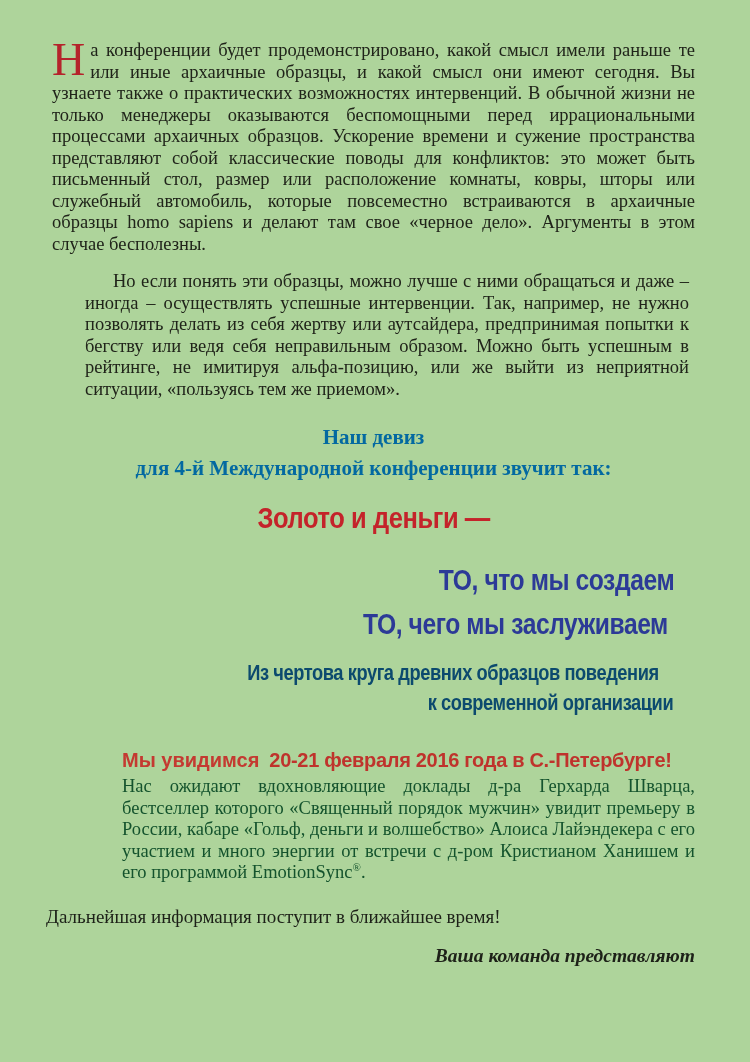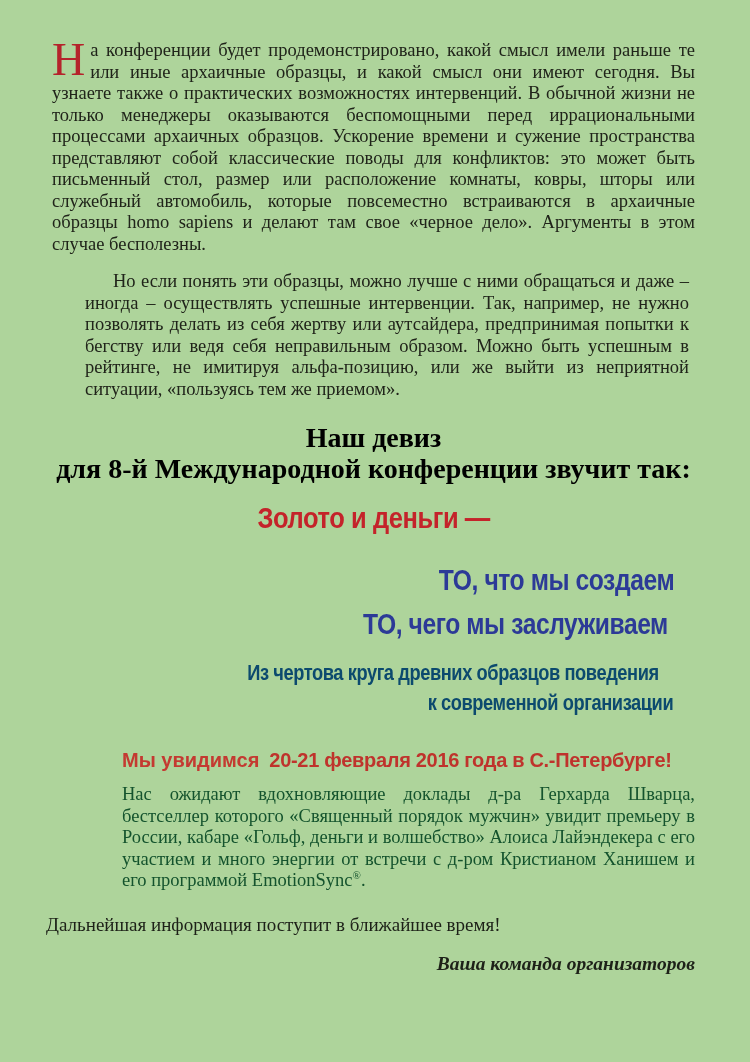--- a/index.html
+++ b/index.html
@@ -34,23 +34,23 @@
   }
   .para2{
     margin:16px 6px 0 33px;
     text-indent:28px;
   }
   
   .motto{
     margin-top:22px;
     text-align:center;
     font-weight:bold;
-    font-size:28px;
+    font-size:21px;
     line-height:31px;
-    color:#000000;
+    color:#0369a1;
   }
   
   .cond{
     display:inline-block;
     transform:scaleX(0.85);
     transform-origin:50% 50%;
     font-family:"Liberation Sans", sans-serif;
     font-weight:bold;
     letter-spacing:-0.5px;
     white-space:nowrap;
@@ -71,21 +71,21 @@
   }
   .slogan-red{
     margin-top:12px;
     text-align:right;
     font-size:21.5px;
     line-height:30px;
     color:#0c4a6e;
   }
   
   .announce-head{
-    margin:30px 0 12px 70px;
+    margin:30px 0 4px 70px;
     font-family:"Liberation Sans", sans-serif;
     font-weight:bold;
     font-size:20px;
     line-height:24px;
     color:#c43a31;
     white-space:nowrap;
   }
   .announce-head .date-part{
     letter-spacing:-0.3px;
     margin-left:10px;
@@ -122,21 +122,21 @@
 <body>
 
 <div class="page">
 
   <p class="body-text"><span class="dropcap">Н</span><span>а конференции будет продемонстрировано, какой смысл имели раньше те или иные архаичные образцы, и какой смысл они имеют сегодня. Вы узнаете также о практических возможностях интервенций. В обычной жизни не только менеджеры оказываются беспомощными перед иррациональными процессами архаичных образцов. Ускорение времени и сужение пространства представляют собой классические поводы для конфликтов: это может быть письменный стол, размер или расположение комнаты, ковры, шторы или служебный автомобиль, которые повсеместно встраиваются в архаичные образцы homo sapiens и делают там свое «черное дело». Аргументы в этом случае бесполезны.</span></p>
 
   <p class="body-text para2">Но если понять эти образцы, можно лучше с ними обращаться и даже – иногда – осуществлять успешные интервенции. Так, например, не нужно позволять делать из себя жертву или аутсайдера, предпринимая попытки к бегству или ведя себя неправильным образом. Можно быть успешным в рейтинге, не имитируя альфа-позицию, или же выйти из неприятной ситуации, «пользуясь тем же приемом».</p>
 
   <div class="motto">
     <div>Наш девиз</div>
-    <div>для 8-й Международной конференции звучит так:</div>
+    <div>для 4-й Международной конференции звучит так:</div>
   </div>
 
   <div class="slogan-title"><span class="cond">Золото и деньги —</span></div>
 
   <div class="slogan-blue">
     <div><span class="cond">ТО, что мы создаем</span></div>
     <div><span class="cond">ТО, чего мы заслуживаем</span></div>
   </div>
 
   <div class="slogan-red">
@@ -144,16 +144,16 @@
     <div><span class="cond">к современной организации</span></div>
   </div>
 
   <div class="announce-head"><span>Мы увидимся</span><span class="date-part">20-21 февраля 2016 года в С.-Петербурге!</span></div>
 
   <p class="announce-body"><span>Нас ожидают вдохновляющие доклады д-ра Герхарда Шварца, бестселлер которого «Священный порядок мужчин» увидит премьеру в России, кабаре «Гольф, деньги и волшебство» Алоиса Лайэндекера с его участием и много энергии от встречи с д-ром Кристианом Ханишем и его программой EmotionSync</span><sup>®</sup><span>.</span></p>
 
   <div class="info-line">Дальнейшая информация поступит в ближайшее время!</div>
 
   <div class="signature">
-    <div>Ваша команда организаторов</div>
+    <div>Ваша команда представляют</div>
   </div>
 
 </div>
 
 </body></html>

